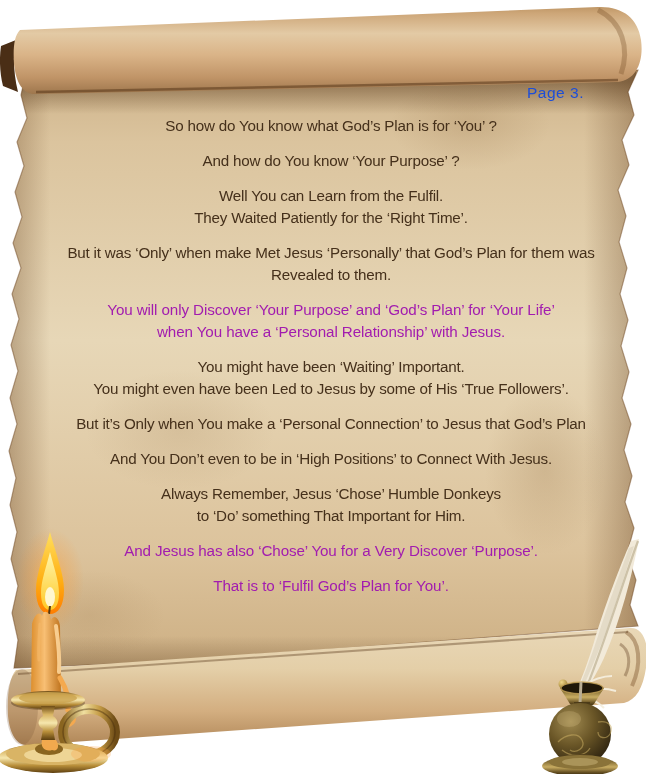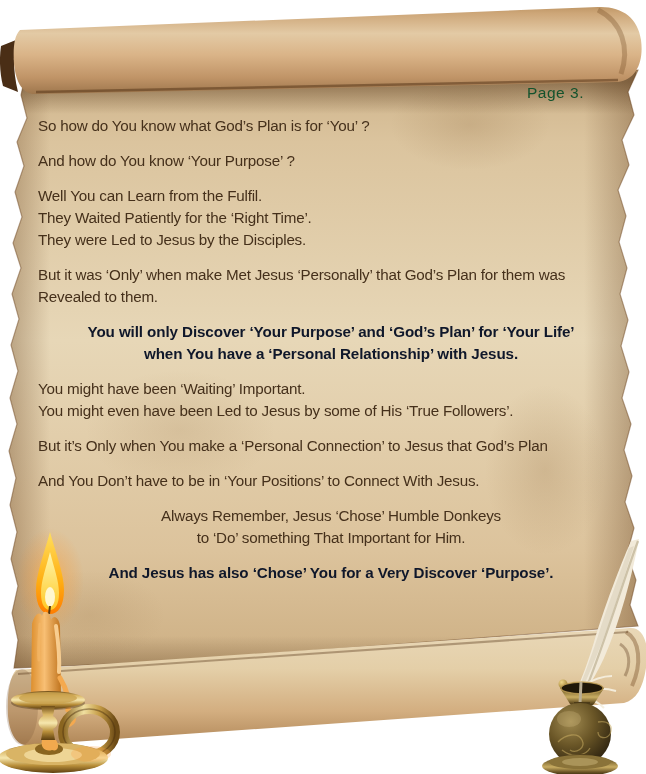--- a/index.html
+++ b/index.html
@@ -1,26 +1,26 @@
 <!DOCTYPE html>
 <html><head>
 <meta charset="utf-8">
 <style>
   html,body{margin:0;padding:0;background:#ffffff;}
   .scene{position:relative;width:646px;height:774px;overflow:hidden;
          font-family:"Liberation Sans","DejaVu Sans",sans-serif;}
   .scroll-svg{position:absolute;left:0;top:0;z-index:1;}
   .page-label{position:absolute;top:84px;left:527px;z-index:2;
-              font-size:15.5px;color:#14532d;letter-spacing:.5px;}
+              font-size:15.5px;color:#1d4ed8;letter-spacing:.5px;}
   .text-layer{position:absolute;left:38px;right:22px;top:115px;z-index:2;
               color:#45301b;font-size:15.2px;line-height:22px;letter-spacing:-0.2px;}
-  .para{margin:0 0 13px 0;}
+  .para{margin:0 0 13px 0;text-align:center;}
   .para .line{white-space:pre;}
   .para.center{text-align:center;}
-  .para.bold .line{font-weight:bold;color:#0f172a;letter-spacing:-0.1px;}
+  .para.bold .line{font-weight:normal;color:#a21caf;letter-spacing:-0.1px;}
   .candle-wrap{position:absolute;left:-4px;top:528px;width:150px;height:248px;z-index:3;}
   .quill-wrap{position:absolute;left:528px;top:536px;width:118px;height:238px;z-index:3;}
 </style>
 </head>
 <body>
 
 <div class="scene">
 
   <svg class="scroll-svg" width="646" height="774" viewBox="0 0 646 774">
     <defs>
@@ -105,46 +105,48 @@
   <div class="text-layer">
       <div class="para">
         <div class="line">So how do You know what God’s Plan is for ‘You’ ?</div>
       </div>
       <div class="para">
         <div class="line">And how do You know ‘Your Purpose’ ?</div>
       </div>
       <div class="para">
         <div class="line">Well You can Learn from the Fulfil.</div>
         <div class="line">They Waited Patiently for the ‘Right Time’.</div>
-        <div class="line">They were Led to Jesus by the Disciples.</div>
       </div>
       <div class="para">
         <div class="line">But it was ‘Only’ when make Met Jesus ‘Personally’ that God’s Plan for them was</div>
         <div class="line">Revealed to them.</div>
       </div>
       <div class="para bold center">
         <div class="line">You will only Discover ‘Your Purpose’ and ‘God’s Plan’ for ‘Your Life’</div>
         <div class="line">when You have a ‘Personal Relationship’ with Jesus.</div>
       </div>
       <div class="para">
         <div class="line">You might have been ‘Waiting’ Important.</div>
         <div class="line">You might even have been Led to Jesus by some of His ‘True Followers’.</div>
       </div>
       <div class="para">
         <div class="line">But it’s Only when You make a ‘Personal Connection’ to Jesus that God’s Plan</div>
       </div>
       <div class="para">
-        <div class="line">And You Don’t have to be in ‘Your Positions’ to Connect With Jesus.</div>
+        <div class="line">And You Don’t even to be in ‘High Positions’ to Connect With Jesus.</div>
       </div>
       <div class="para center">
         <div class="line">Always Remember, Jesus ‘Chose’ Humble Donkeys</div>
         <div class="line">to ‘Do’ something That Important for Him.</div>
       </div>
       <div class="para bold center">
         <div class="line">And Jesus has also ‘Chose’ You for a Very Discover ‘Purpose’.</div>
+      </div>
+      <div class="para bold center">
+        <div class="line">That is to ‘Fulfil God’s Plan for You’.</div>
       </div>
     </div>
 
   <div class="candle-wrap">
     <svg width="150" height="248" viewBox="0 0 150 248">
       <defs>
         <radialGradient id="cglow">
           <stop offset="0" stop-color="rgba(255,190,80,0.75)"></stop>
           <stop offset="0.55" stop-color="rgba(255,150,40,0.22)"></stop>
           <stop offset="1" stop-color="rgba(255,140,30,0)"></stop>

